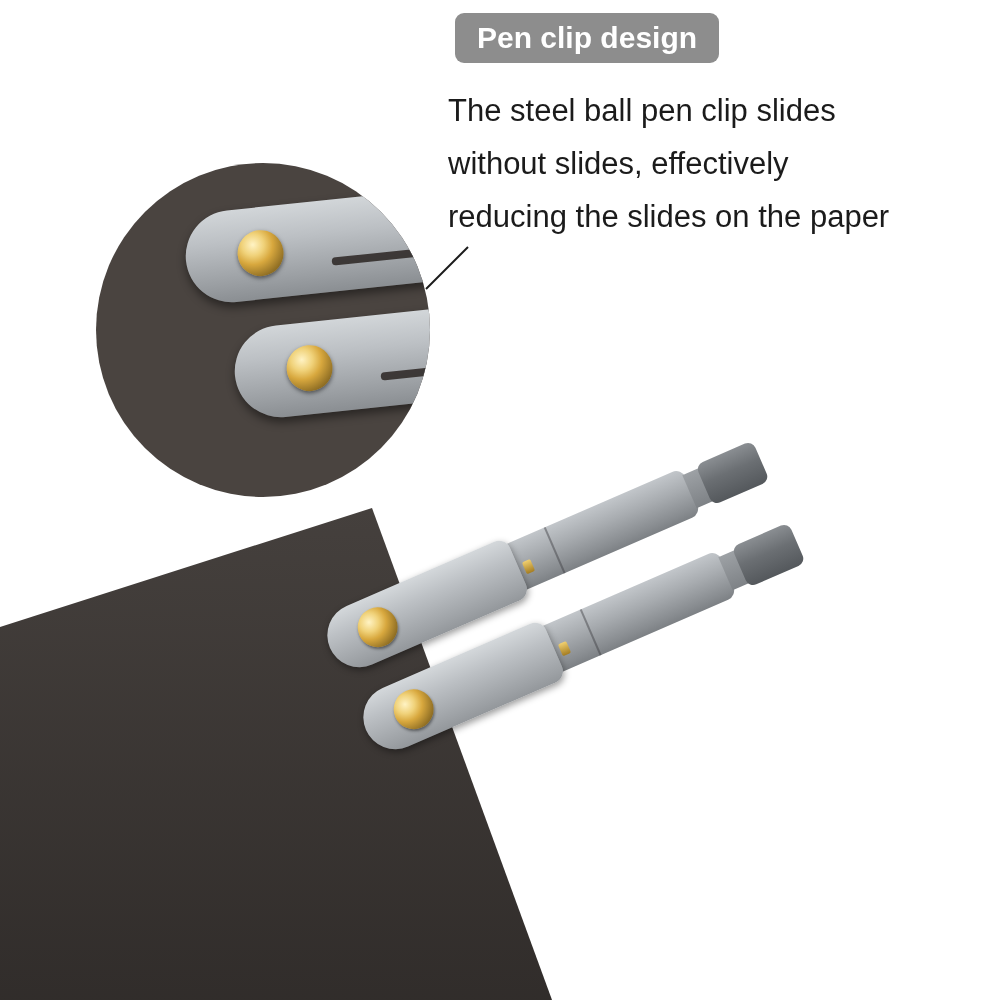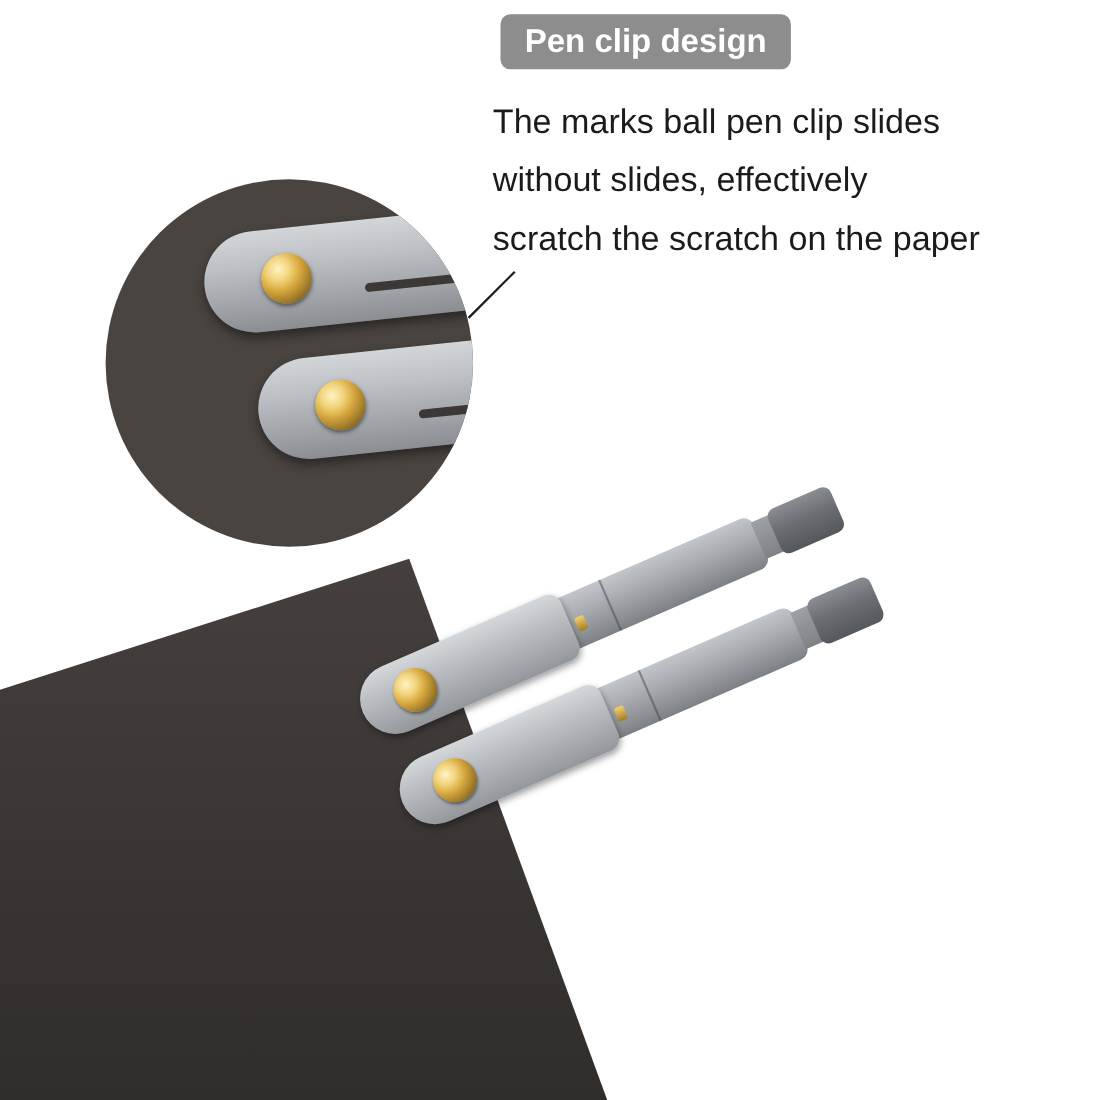--- a/index.html
+++ b/index.html
@@ -105,23 +105,23 @@
   }
 </style>
 </head>
 <body>
 
 <div id="canvas">
 
   <div class="badge">Pen clip design</div>
 
   <div class="desc">
-    <div>The marks ball pen clip slides</div>
+    <div>The steel ball pen clip slides</div>
     <div>without slides, effectively</div>
-    <div>scratch the scratch on the paper</div>
+    <div>reducing the slides on the paper</div>
   </div>
 
   <svg class="leader-svg" width="1000" height="1000">
     <line x1="468" y1="247" x2="426" y2="289" stroke="var(--leader-line)" stroke-width="2"></line>
   </svg>
 
   <svg class="paper-svg" width="1000" height="1000">
     <defs>
       <linearGradient id="paperGrad" x1="0" y1="0" x2="0" y2="1">
         <stop offset="0" style="stop-color:var(--paper-dark)"></stop>

